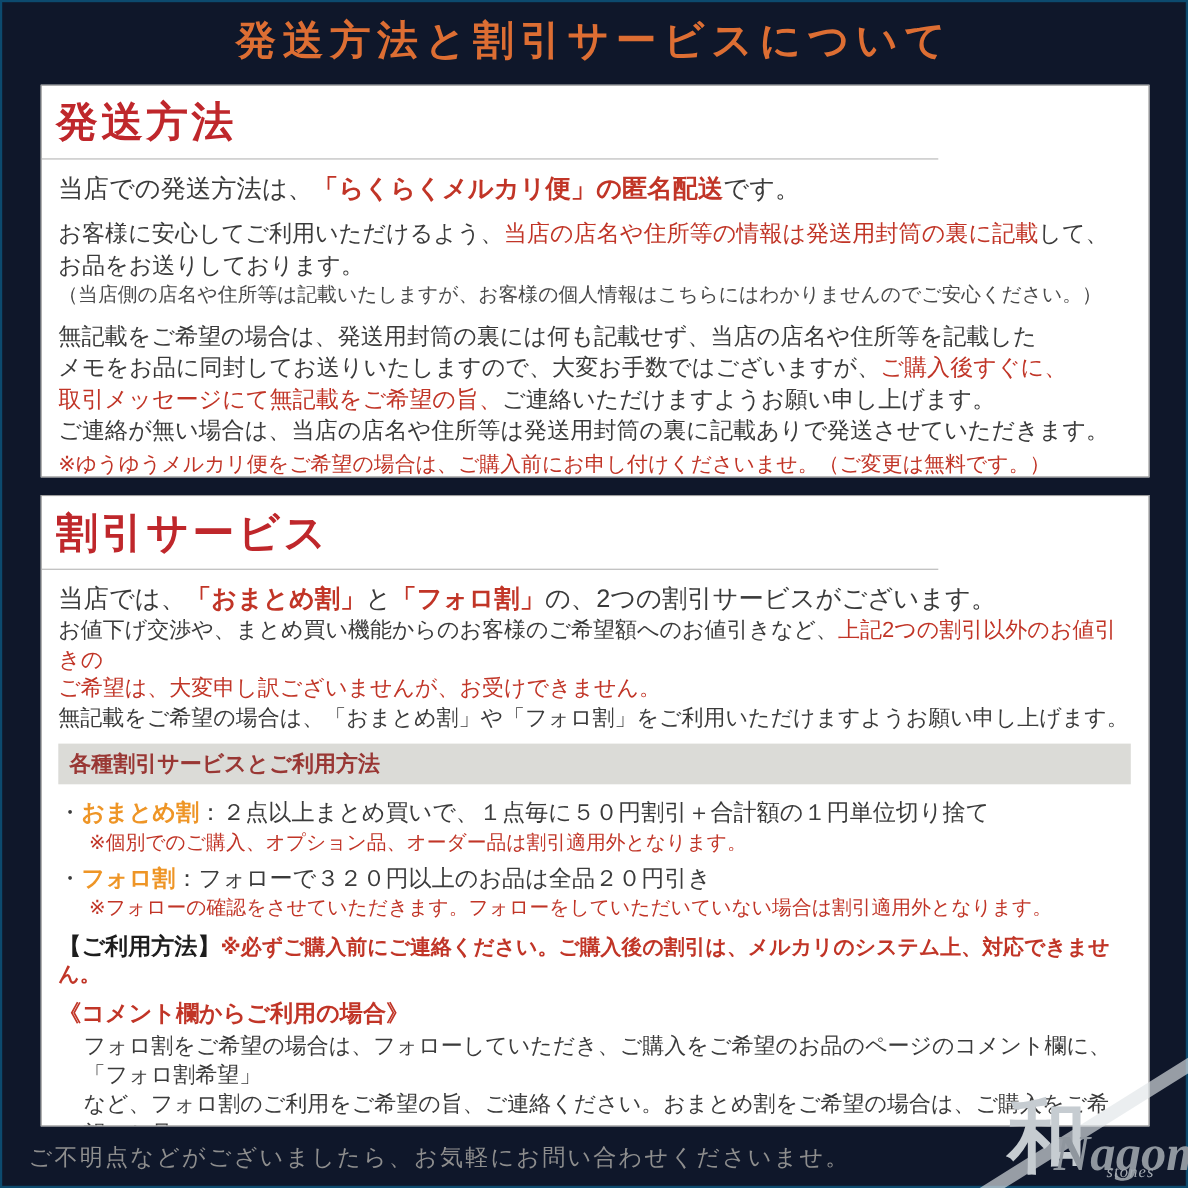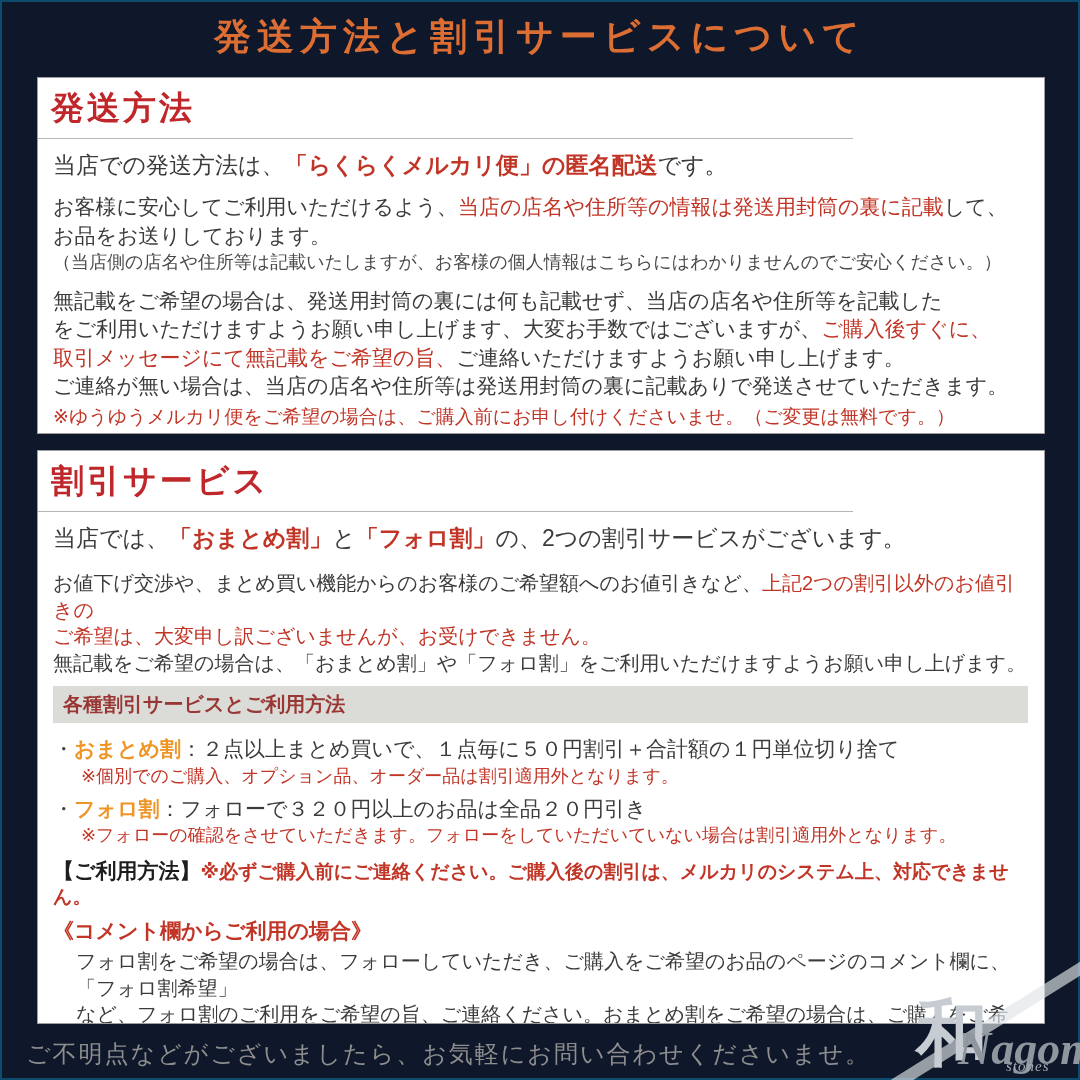--- a/index.html
+++ b/index.html
@@ -24,28 +24,28 @@
   }
   .box{
     position:absolute;left:35px;width:1008px;
     border:1px solid var(--box-border,#9d9d9d);
     background:#fff;box-sizing:border-box;overflow:hidden;
   }
   .box1{top:75px;height:357px;}
   .box2{top:448px;height:574px;}
   .section-heading{
     font-family:"Liberation Serif","DejaVu Serif",serif;
-    font-weight:bold;font-size:33px;letter-spacing:3px;
+    font-weight:bold;font-size:38px;letter-spacing:3px;
     color:var(--heading-red,#bf272b);
     margin:0;padding:8px 14px 7px 13px;
   }
   .heading-rule{height:1px;background:#b5b5b5;width:81%;}
   .box-body{padding:9px 16px 0 15px;}
   .lead{font-size:23px;margin:2px 0 12px;}
-  .box2 .lead{margin:2px 0 16px;}
+  .box2 .lead{margin:2px 0 0;}
   .hl{color:var(--text-red,#c13527);font-weight:bold;}
   .para{margin:0 0 12px;line-height:1.36;font-size:21px;}
   .ln{display:block;}
   .red{color:var(--text-red,#c13527);}
   .note{font-size:18px;color:#4a4a4a;}
   .rednote{font-size:19px;color:var(--text-red,#c13527);display:block;margin-top:3px;}
   .policy{font-size:20px;line-height:1.33;margin:0 0 6px;}
   .services-bar{
     background:var(--bar-bg,#dbdbd7);
     color:var(--bar-text,#993734);
@@ -56,21 +56,21 @@
   .item-label{color:var(--label-orange,#ee9526);font-weight:bold;}
   .item-note{font-size:18px;color:var(--text-red,#c13527);margin:2px 0 8px 28px;line-height:1.25;}
   .usage{margin:10px 0 8px;line-height:1.3;}
   .usage-title{font-weight:bold;font-size:21px;color:#1d1d1d;}
   .usage-warn{color:var(--text-red,#c13527);font-weight:bold;font-size:19px;}
   .sub-heading{color:var(--text-red,#c13527);font-weight:bold;font-size:21px;margin:6px 0 3px;}
   .body-para{font-size:20px;line-height:1.32;margin:0 0 2px 23px;}
   .footer-note{
     position:absolute;top:1036px;left:24px;
     font-family:Liberation Serif, serif;
-    font-size:24px;letter-spacing:2px;
+    font-size:21px;letter-spacing:2px;
     color:var(--footer-gray,#8e8e8e);
   }
   .corner-swoosh{
     position:absolute;width:260px;height:12px;border-radius:7px;
     background:#e1e5e8;right:-34px;top:1022px;
     transform:rotate(-32deg);opacity:.65;
   }
   .brand-logo{position:absolute;right:6px;top:998px;width:160px;height:82px;}
   .brand-kanji{
     position:absolute;left:4px;top:-2px;
@@ -106,21 +106,21 @@
       <p class="lead"><span>当店での発送方法は、</span><span class="hl">「らくらくメルカリ便」の匿名配送</span><span>です。</span></p>
 
       <p class="para">
         <span class="ln"><span>お客様に安心してご利用いただけるよう、</span><span class="red">当店の店名や住所等の情報は発送用封筒の裏に記載</span><span>して、</span></span>
         <span class="ln">お品をお送りしております。</span>
         <span class="ln note">（当店側の店名や住所等は記載いたしますが、お客様の個人情報はこちらにはわかりませんのでご安心ください。）</span>
       </p>
 
       <p class="para">
         <span class="ln">無記載をご希望の場合は、発送用封筒の裏には何も記載せず、当店の店名や住所等を記載した</span>
-        <span class="ln"><span>をご利用いただけますようお願い申し上げます、大変お手数ではございますが、</span><span class="red">ご購入後すぐに、</span></span>
+        <span class="ln"><span>メモをお品に同封してお送りいたしますので、大変お手数ではございますが、</span><span class="red">ご購入後すぐに、</span></span>
         <span class="ln"><span class="red">取引メッセージにて無記載をご希望の旨、</span><span>ご連絡いただけますようお願い申し上げます。</span></span>
         <span class="ln">ご連絡が無い場合は、当店の店名や住所等は発送用封筒の裏に記載ありで発送させていただきます。</span>
         <span class="rednote">※ゆうゆうメルカリ便をご希望の場合は、ご購入前にお申し付けくださいませ。（ご変更は無料です。）</span>
       </p>
 
     </div>
   </section>
 
   <section class="box box2">
     <h2 class="section-heading">割引サービス</h2>

